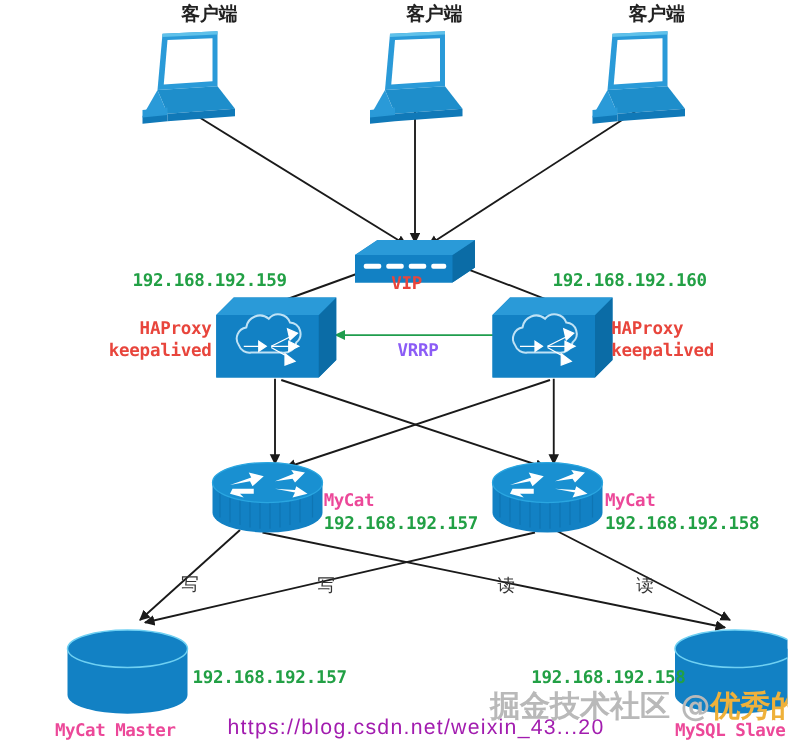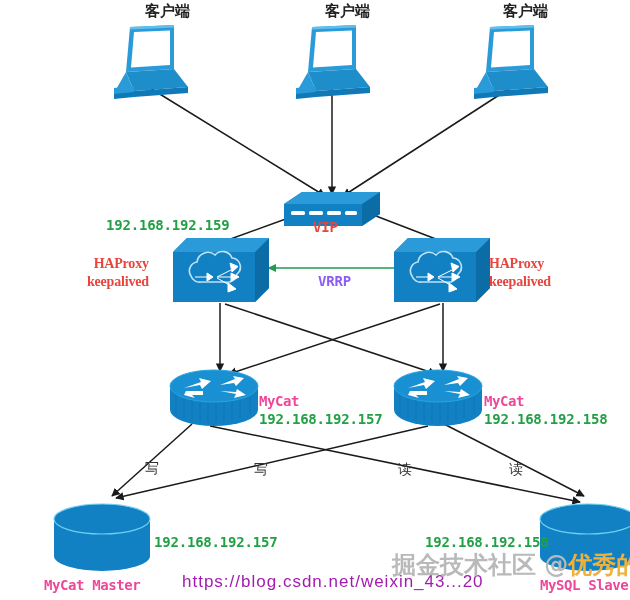--- a/index.html
+++ b/index.html
@@ -29,21 +29,21 @@
     font-size:14px;color:#ec4899;font-weight:700;letter-spacing:-0.4px;
   }
   .lbl-green{
     font-family:"DejaVu Sans Mono", monospace;
     font-size:14px;color:#8b5cf6;font-weight:700;letter-spacing:-0.2px;
   }
   .lbl-rw{
     font-family:"DejaVu Sans", sans-serif;
     font-size:14px;color:#333333;
   }
-  .lbl-two{line-height:1.25;font-family:Liberation Serif, serif;}
+  .lbl-two{line-height:1.25;}
 
   
   #wm-main{
     position:absolute;left:360px;top:549px;white-space:nowrap;
     font-family:"DejaVu Sans", sans-serif;font-size:24px;font-weight:700;
   }
   #wm-main .wm-a{color:#b9b9b9;}
   #wm-main .wm-b{color:#efb13a;}
   #wm-url{
     position:absolute;left:150px;top:572px;white-space:nowrap;
@@ -226,20 +226,21 @@
   <div class="lbl lbl-cn" style="left:471px;top:4px;">客户端</div>
 
   <div class="lbl lbl-red" style="left:281px;top:220px;">VIP</div>
 
   <div class="lbl lbl-ip" style="left:74px;top:218px;text-align:right;">192.168.192.159</div>
   <div class="lbl lbl-red lbl-two" style="left:55px;top:255px;text-align:right;">
     <div>HAProxy</div>
     <div>keepalived</div>
   </div>
 
+  <div class="lbl lbl-ip" style="left:410px;top:218px;">192.168.192.160</div>
   <div class="lbl lbl-red lbl-two" style="left:457px;top:255px;">
     <div>HAProxy</div>
     <div>keepalived</div>
   </div>
 
   <div class="lbl lbl-green" style="left:286px;top:274px;">VRRP</div>
 
   <div class="lbl lbl-blk" style="left:227px;top:394px;">MyCat</div>
   <div class="lbl lbl-ip" style="left:227px;top:412px;">192.168.192.157</div>
 

